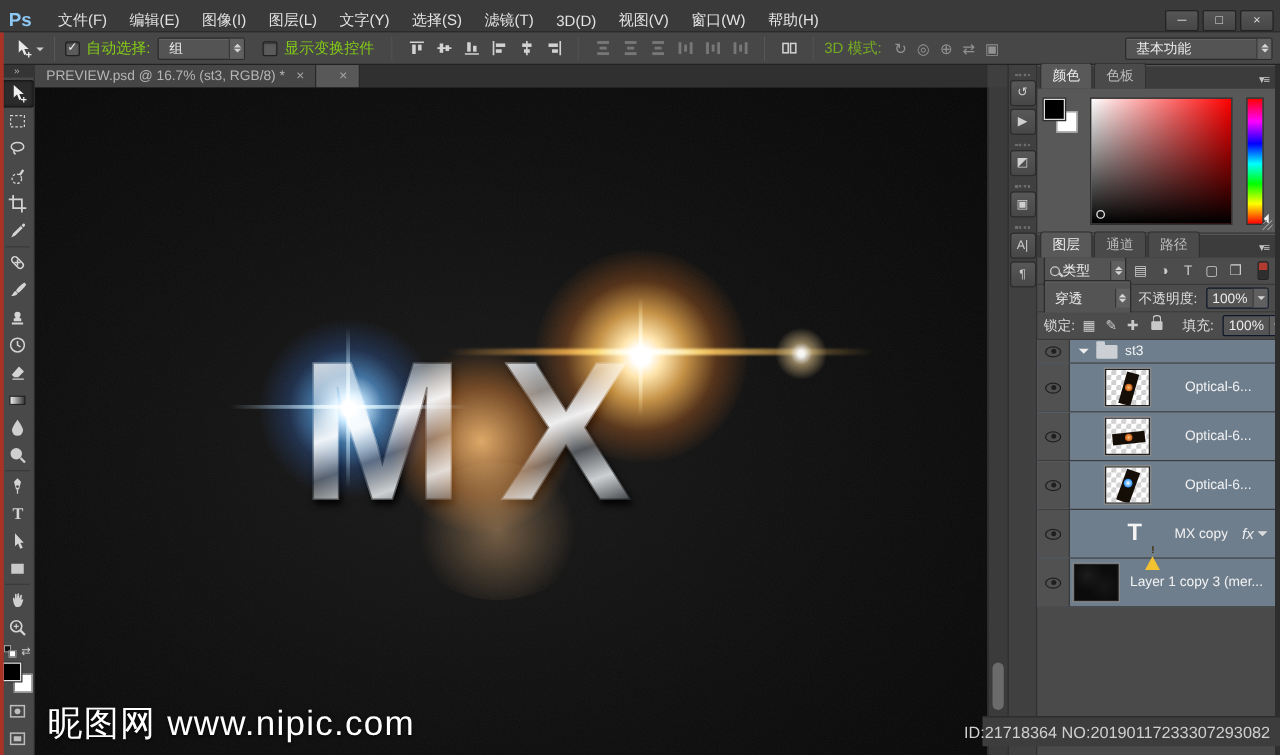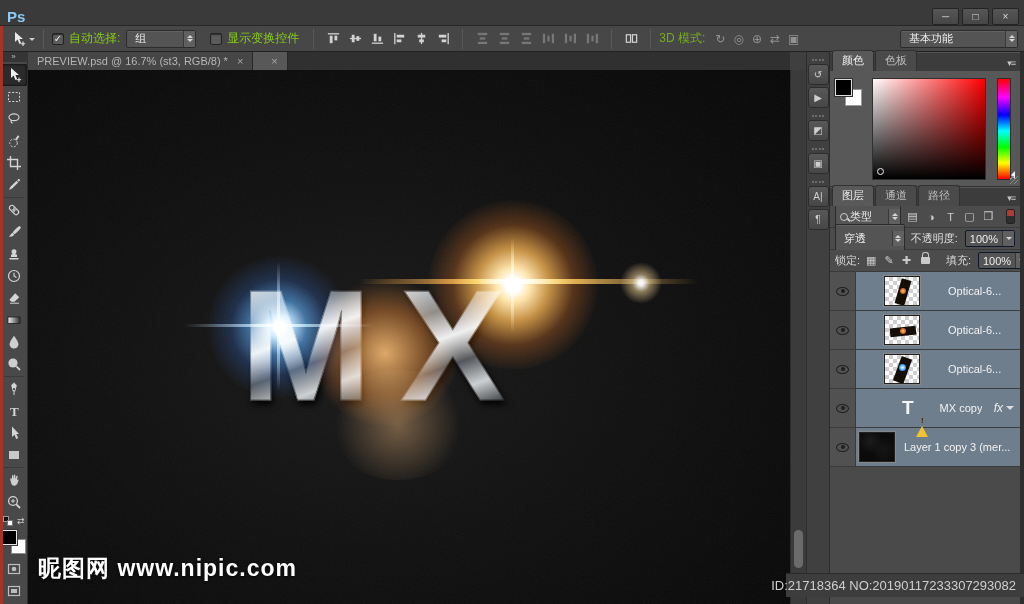--- a/index.html
+++ b/index.html
@@ -94,21 +94,21 @@
   #glow-m2{left:300px;top:300px;width:140px;height:110px;
            background:radial-gradient(circle,rgba(255,190,120,.4),transparent 70%)}
   #fl-gold{left:400px;top:130px;width:170px;height:170px;
            background:radial-gradient(circle,#ffffff 0 6%,#ffe3a6 14%,rgba(255,180,70,.75) 30%,rgba(255,120,20,.28) 50%,transparent 72%)}
   #streak{left:330px;top:209px;width:340px;height:5px;border-radius:0;filter:blur(.7px);
            background:linear-gradient(90deg,transparent,rgba(255,170,60,.95) 35%,#fff 46%,rgba(255,190,80,.9) 60%,transparent)}
   #fl-gold-rayv{left:483px;top:168px;width:3px;height:95px;border-radius:0;
            background:linear-gradient(180deg,transparent,#ffe3a6 45%,transparent)}
   #sparkle2{left:592px;top:192px;width:42px;height:42px;
            background:radial-gradient(circle,rgba(255,255,255,.95) 0 8%,rgba(255,220,150,.5) 30%,transparent 70%)}
-  .wm{position:absolute;left:10px;bottom:20px;font-size:23px;font-weight:bold;color:#fff;
+  .wm{position:absolute;left:10px;bottom:6px;font-size:28px;font-weight:normal;color:#fff;
       letter-spacing:1px;text-shadow:0 1px 3px rgba(0,0,0,.8)}
 
   
   .vscroll{position:absolute;left:790px;top:70px;width:16px;height:534px;background:#3b3b3b;
            border-left:1px solid #2c2c2c;z-index:4}
   .vthumb{position:absolute;left:3px;bottom:36px;width:9px;height:38px;background:#6b6b6b;border-radius:5px}
 
   
   .dock{position:absolute;left:806px;top:52px;width:24px;height:552px;background:#404040;
         border-left:1px solid #2c2c2c;border-right:1px solid #2c2c2c;z-index:5}
@@ -201,20 +201,33 @@
          padding-right:8px;font-size:13px;color:#cfcfcf;z-index:60;white-space:nowrap}
   .redline{position:absolute;left:0;top:26px;width:3px;height:578px;background:#a93226;z-index:70}
 </style>
 </head>
 <body>
 
 <div id="app">
 
   <div class="titlebar">
     <span class="ps-logo">Ps</span>
+    <nav class="menus">
+      <span class="menu-item">文件(F)</span>
+      <span class="menu-item">编辑(E)</span>
+      <span class="menu-item">图像(I)</span>
+      <span class="menu-item">图层(L)</span>
+      <span class="menu-item">文字(Y)</span>
+      <span class="menu-item">选择(S)</span>
+      <span class="menu-item">滤镜(T)</span>
+      <span class="menu-item">3D(D)</span>
+      <span class="menu-item">视图(V)</span>
+      <span class="menu-item">窗口(W)</span>
+      <span class="menu-item">帮助(H)</span>
+    </nav>
     <div class="wincontrols">
       <span class="winbtn">─</span>
       <span class="winbtn">□</span>
       <span class="winbtn">×</span>
     </div>
   </div>
 
   <div class="optionsbar">
     <span class="tool-current">
       <svg viewBox="0 0 16 16">
@@ -622,20 +635,30 @@
       <span class="valbox">
         <span class="v">100%</span>
         <span class="vbtn">
             <i></i>
           </span>
       </span>
     </div>
 
     <div class="lrows">
 
+      <div class="lrow h19">
+        <span class="eyec">
+            <span class="eye"></span>
+          </span>
+        <div class="lmain" style="padding-left:7px">
+          <span class="tri"></span>
+          <span class="folder"></span>
+          <span class="lname">st3</span>
+        </div>
+      </div>
 
 
       <div class="lrow h39">
         <span class="eyec">
             <span class="eye"></span>
           </span>
         <div class="lmain" style="padding-left:28px">
           <span class="thumb">
             <span class="bar" style="left:13px;top:2px;width:10px;height:26px;transform:rotate(16deg)"></span>
             <span class="dot" style="left:15px;top:11px;width:6px;height:6px;background:radial-gradient(circle,#ffc277,#c35a10 70%)"></span>

